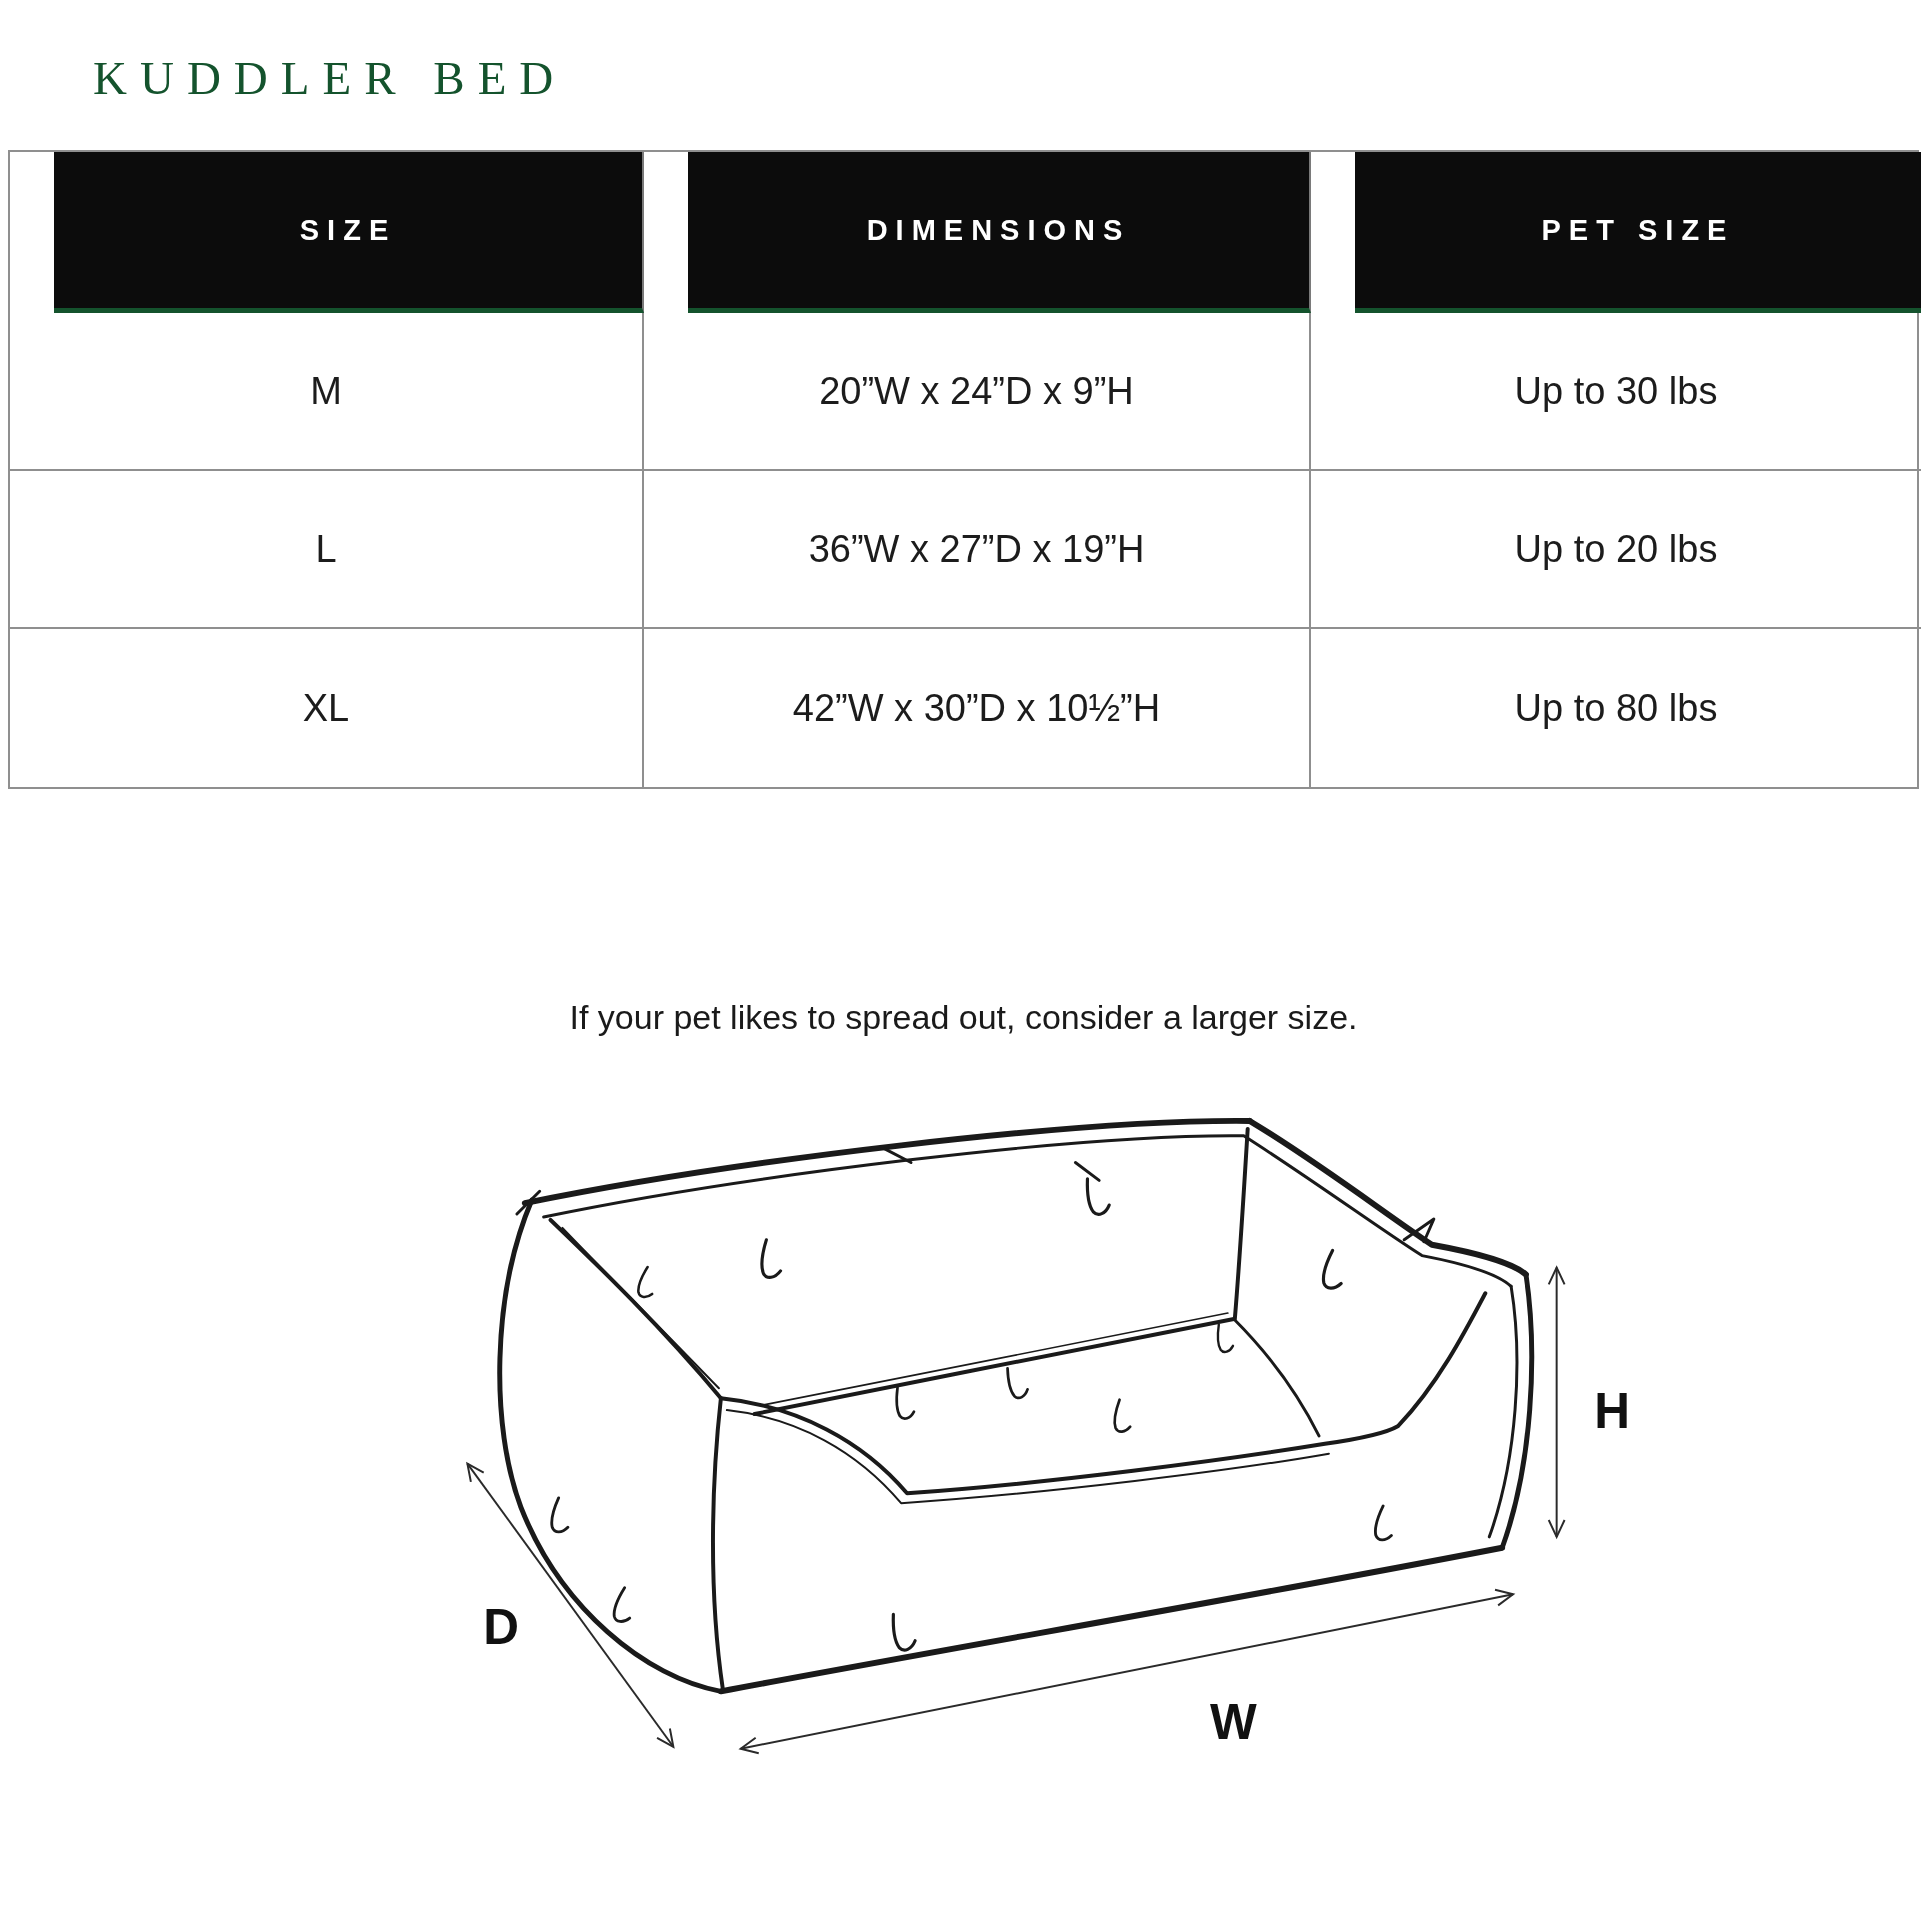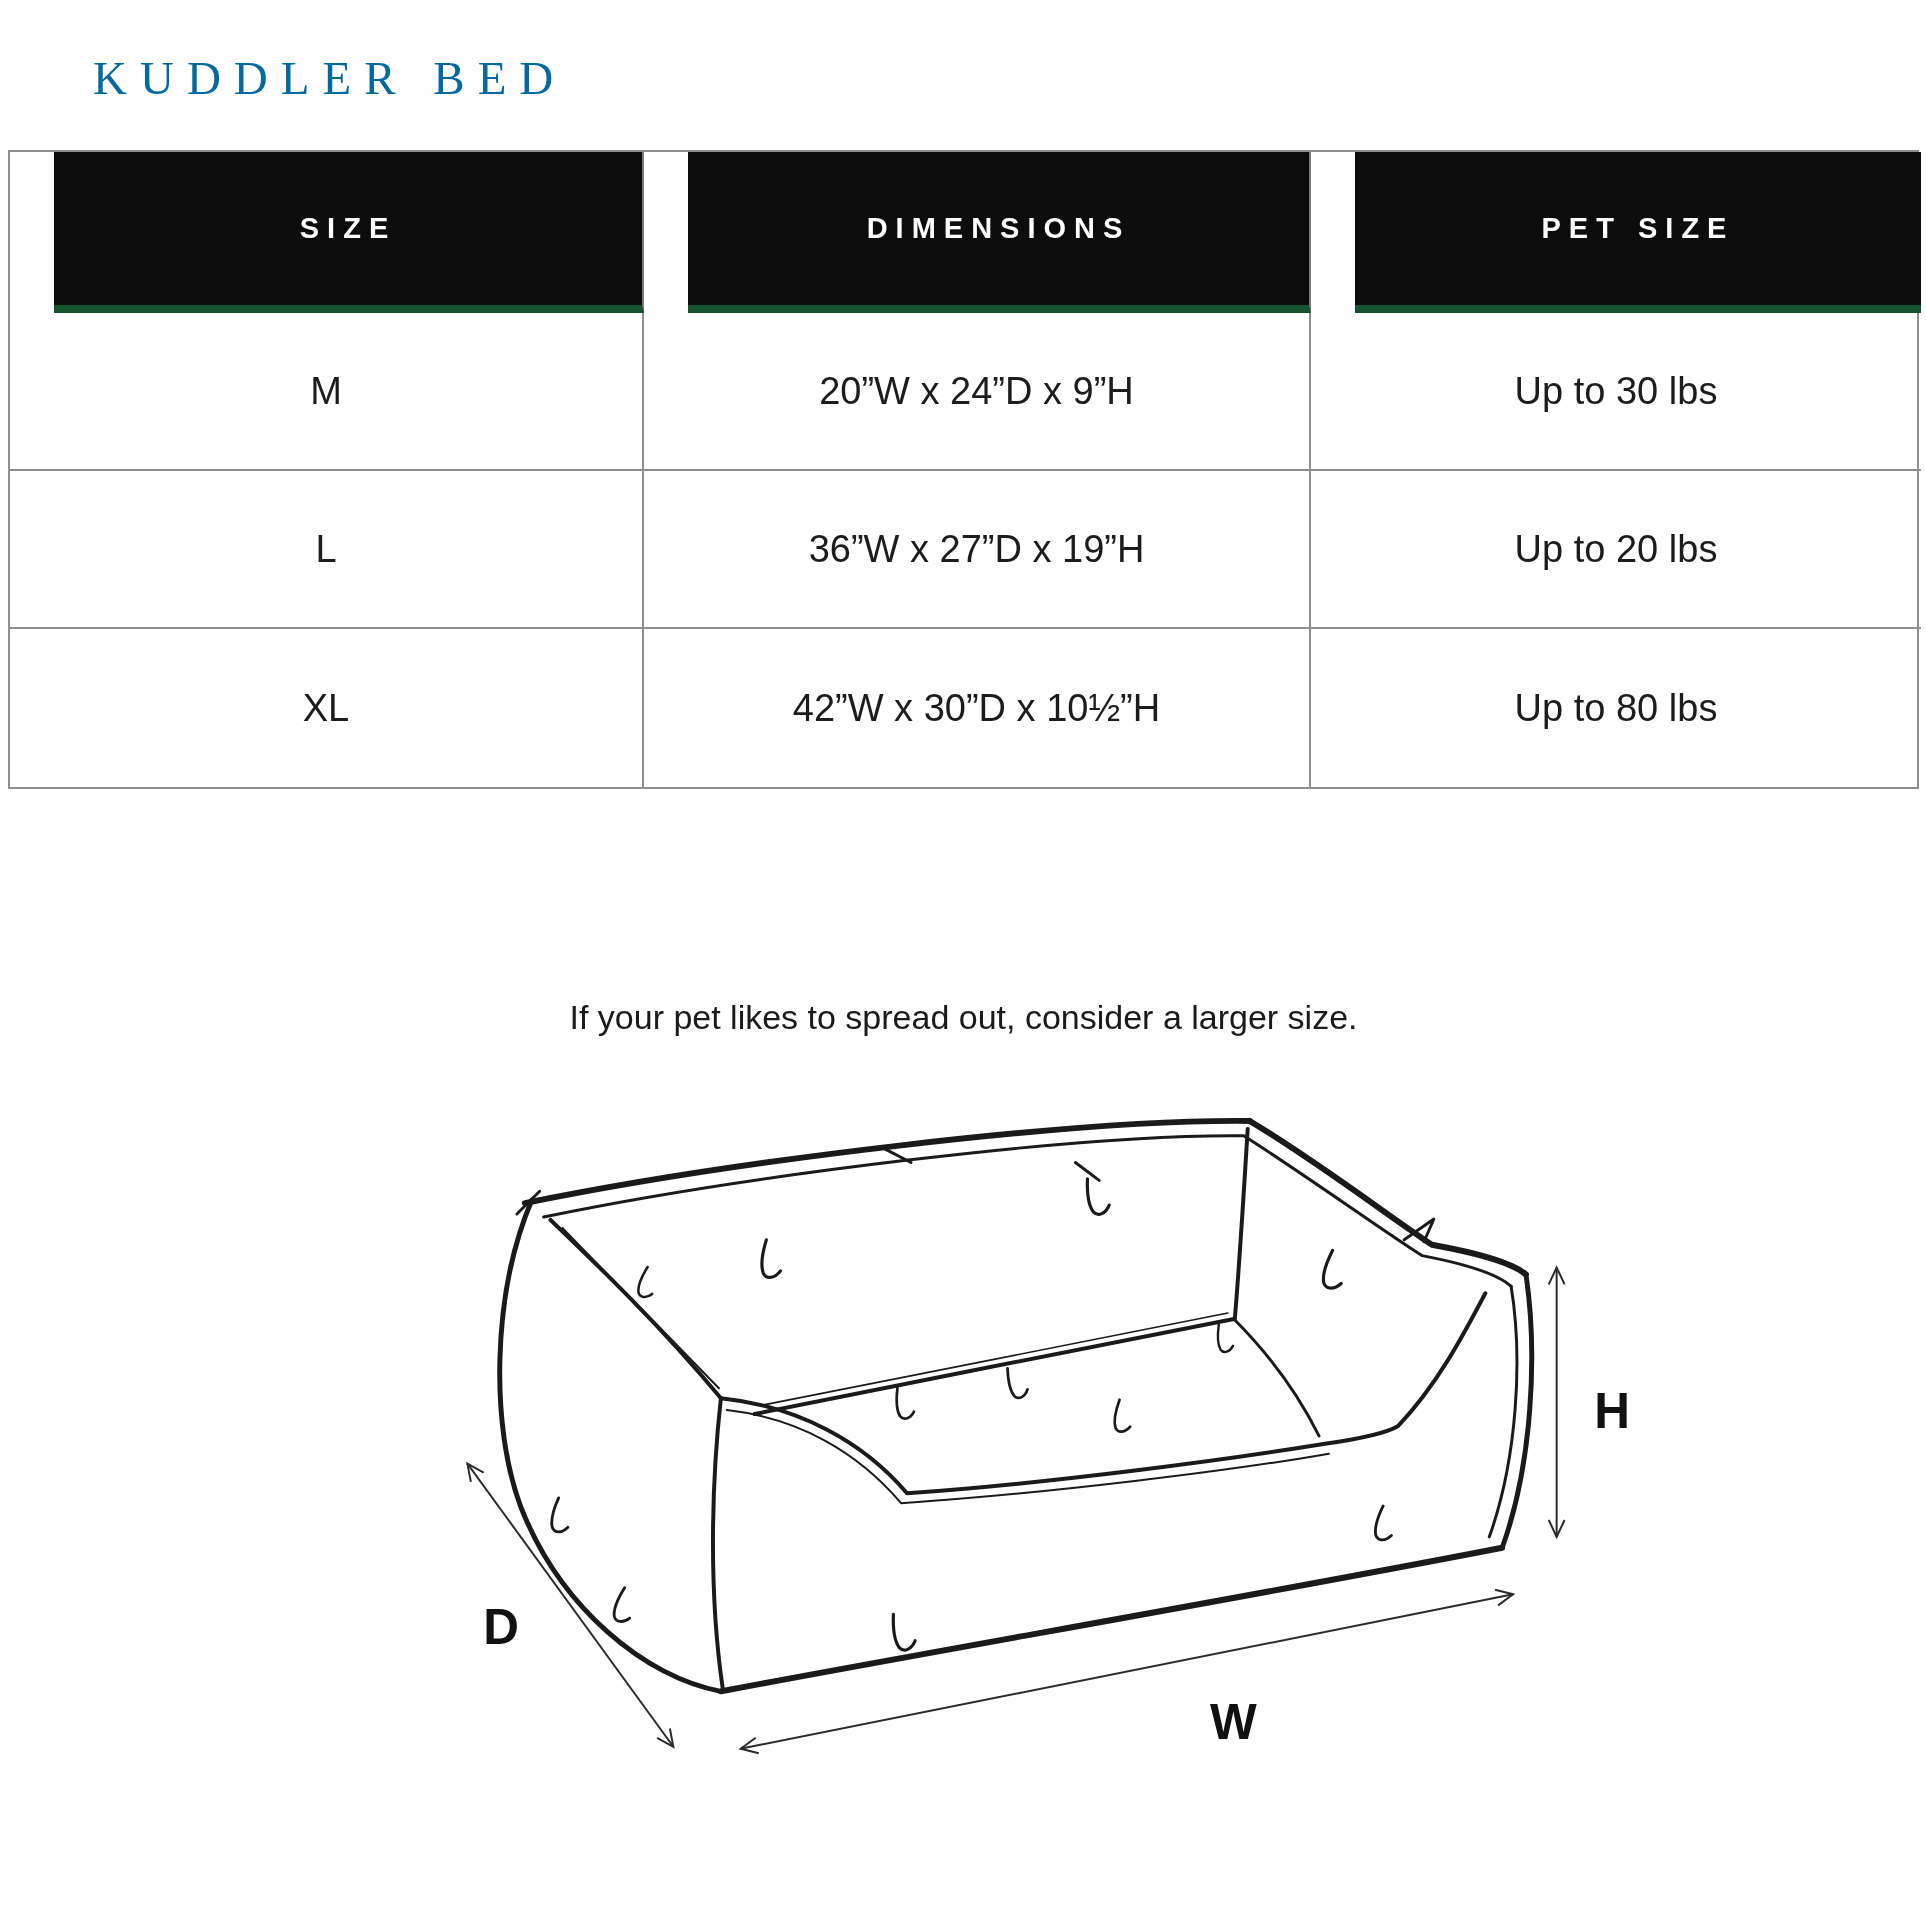--- a/index.html
+++ b/index.html
@@ -11,21 +11,21 @@
     color:#1c1c1c;
     overflow:hidden;
   }
   
   .page-title{
     position:absolute;left:93px;top:51px;margin:0;
     font-family:"Liberation Serif", serif;
     font-weight:400;
     font-size:47px;
     letter-spacing:13px;
-    color:#0369a1;
+    color:#14532d;
     white-space:nowrap;
   }
   
   .size-table{
     position:absolute;left:8px;top:150px;
     width:1911px;
     display:grid;
     grid-template-columns:634px 667px 610px;
     grid-template-rows:161px 158px 158px 158px;
     border:2px solid #8f8f8f;
@@ -43,21 +43,21 @@
   }
   .cell.last-col{border-right:none;}
   .cell.last-row{border-bottom:none;}
   .cell.head{
     background:#0c0c0c;
     color:#ffffff;
     font-weight:bold;
     font-size:29px;
     letter-spacing:8px;
     border-right:2px solid #7a7a7a;
-    border-bottom:8px solid #14532d;
+    border-bottom:5px solid #14532d;
     margin-left:44px;
   }
   .cell.head.last-col{border-right:none;}
   
   .note{
     position:absolute;left:0;top:998px;width:1927px;margin:0;
     text-align:center;
     font-size:34px;
     color:#1a1a1a;
   }

